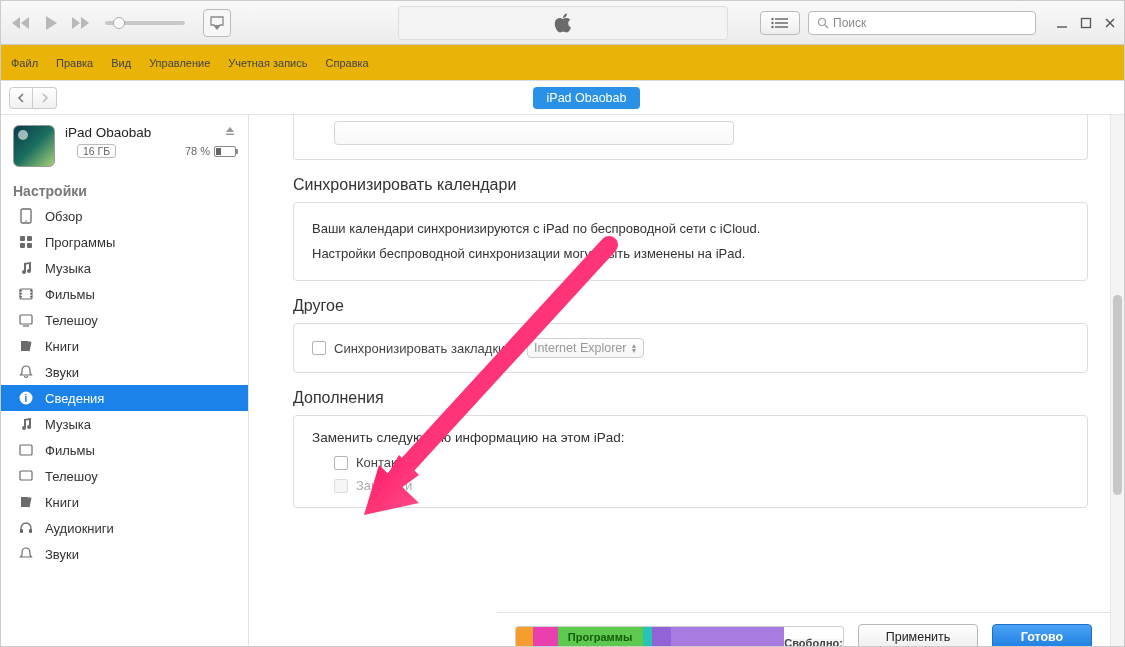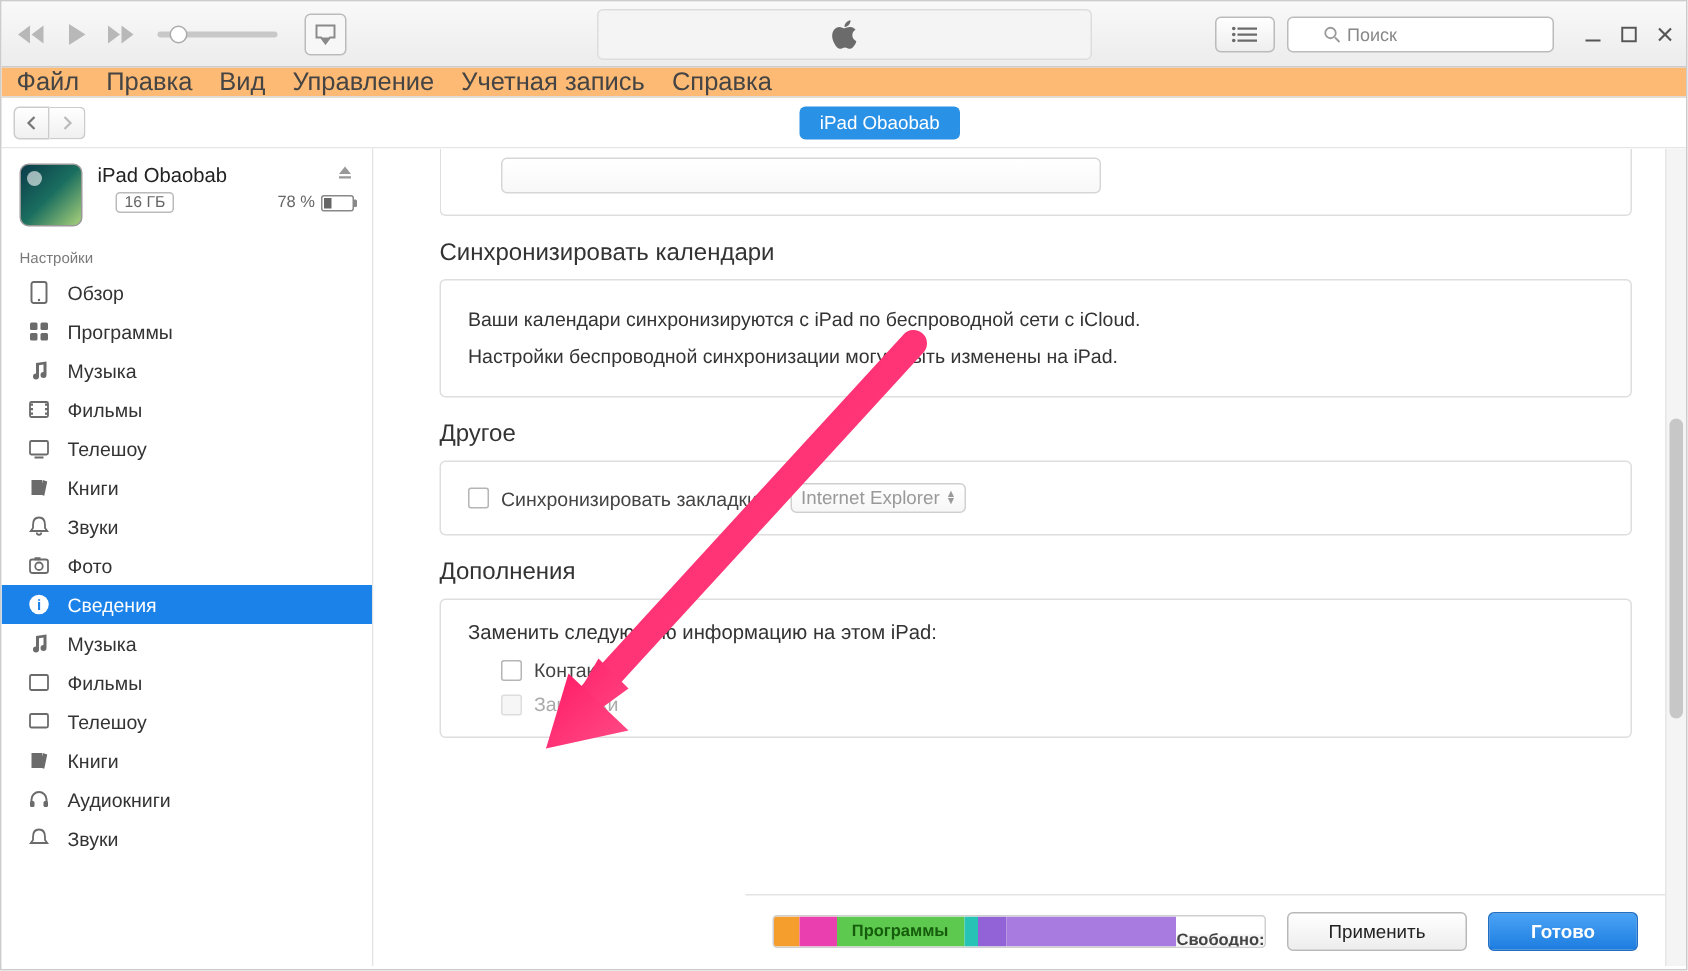--- a/index.html
+++ b/index.html
@@ -14,26 +14,26 @@
 .play-ctrls .btn { width:28px; height:28px; display:flex; align-items:center; justify-content:center; color:#8a8a8a; }
 .play-ctrls .btn.play svg{ width:18px; }
 .vol { display:flex; align-items:center; margin-left:10px; }
 .vol .track { width:80px; height:4px; background:#c8c8c8; border-radius:2px; position:relative; }
 .vol .knob { position:absolute; top:-4px; left:8px; width:12px; height:12px; background:#fff; border:1px solid #aaa; border-radius:50%; }
 .airplay { margin-left:18px; width:28px;height:28px; border:1px solid #bbb; border-radius:4px; display:flex;align-items:center;justify-content:center; background:#f7f7f7; }
 .center-display { position:absolute; left:50%; transform:translateX(-50%); width:330px; height:34px; background:#f4f4f4; border:1px solid #ddd; border-radius:4px; display:flex; align-items:center; justify-content:center; }
 .apple-logo { color:#555; }
 .right-tools { margin-left:auto; display:flex; align-items:center; gap:8px; }
 .list-btn { width:40px; height:24px; border:1px solid #bbb; border-radius:4px; background:linear-gradient(#fff,#eee); display:flex;align-items:center;justify-content:center; }
-.search { display:flex; align-items:center; border:1px solid #bbb; border-radius:4px; height:24px; width:178px; background:#fff; padding:0 23px; color:#888; font-size:12px; gap:4px;}
+.search { display:flex; align-items:center; border:1px solid #bbb; border-radius:4px; height:24px; width:228px; background:#fff; padding:0 8px; color:#888; font-size:12px; gap:4px;}
 .win-btns { display:flex; gap:8px; margin-left:10px; color:#555; }
 .win-btns div{width:16px;height:16px;display:flex;align-items:center;justify-content:center;}
 
 
-.menubar { height:20px; border-bottom:1px solid #dcdcdc; background:#fdba74; display:flex; align-items:center; padding:0 10px; gap:18px; font-size:17px; color:#444;}
+.menubar { height:36px; border-bottom:1px solid #dcdcdc; background:#eab308; display:flex; align-items:center; padding:0 10px; gap:18px; font-size:11px; color:#444;}
 .menubar span{cursor:default;}
 
 
 .subbar { height:34px; border-bottom:1px solid #e5e5e5; display:flex; align-items:center; padding:0 8px;}
 .navbtns{display:flex;}
 .navbtns div{width:24px;height:22px;border:1px solid #ccc;background:linear-gradient(#fff,#f0f0f0);display:flex;align-items:center;justify-content:center;color:#666;}
 .navbtns div:first-child{border-radius:4px 0 0 4px;}
 .navbtns div:last-child{border-radius:0 4px 4px 0;border-left:none;}
 .device-pill{ margin:0 auto; background:#2a92e6; color:#fff; font-size:12.5px; padding:4px 14px; border-radius:4px;}
 
@@ -49,21 +49,21 @@
 .dev-name-row{display:flex;align-items:center;justify-content:space-between;}
 .dev-name{font-size:13.5px;color:#222;}
 .eject{color:#888;}
 .dev-sub{display:flex;align-items:center;justify-content:space-between;margin-top:4px;padding-left:12px;}
 .cap-badge{border:1px solid #bbb;border-radius:3px;font-size:10.5px;color:#666;padding:0 5px;}
 .batt{display:flex;align-items:center;gap:4px;font-size:11px;color:#666;}
 .batt-icon{width:22px;height:11px;border:1px solid #888;border-radius:2px;position:relative;}
 .batt-icon::after{content:"";position:absolute;right:-3px;top:2px;width:2px;height:5px;background:#888;border-radius:0 1px 1px 0;}
 .batt-fill{position:absolute;left:1px;top:1px;bottom:1px;width:24%;background:#666;}
 
-.side-section-label{font-size:10px;color:#7a7a7a;font-weight:400;padding:8px 12px 4px;}
+.side-section-label{font-size:14px;color:#7a7a7a;font-weight:700;padding:8px 12px 4px;}
 .side-item{display:flex;align-items:center;gap:10px;padding:4px 12px 4px 16px;color:#333;}
 .side-item.selected{background:#1a82e8;color:#fff;}
 .side-item.selected .side-icon svg,.side-item.selected .side-icon{color:#fff;fill:#fff;}
 .side-icon{width:18px;height:18px;display:flex;align-items:center;justify-content:center;color:#6b6b6b;}
 .side-item span.label{flex:1;}
 
 
 .content{ flex:1; background:#fff; position:relative; overflow:hidden;}
 .content-inner{position:absolute;left:0;right:14px;top:0;bottom:0;padding:0 22px 0 44px; overflow:hidden;}
 .scrollbar{position:absolute;right:0;top:0;bottom:0;width:14px;background:#f4f4f4;border-left:1px solid #e6e6e6;}
@@ -299,30 +299,20 @@
       </div>
     <div class="side-item">
         <span class="side-icon">
           <svg width="16" height="16" viewBox="0 0 16 16">
             <path d="M8 2 C10.5 2 12 4 12 7 L12 9 L13.5 11 H2.5 L4 9 V7 C4 4 5.5 2 8 2 Z" fill="none" stroke="#6b6b6b" stroke-width="1.2"></path>
             <path d="M6.5 12 A1.5 1.5 0 0 0 9.5 12" fill="none" stroke="#6b6b6b" stroke-width="1.2"></path>
           </svg>
         </span>
         <span class="label">Звуки</span>
       </div>
-    <div class="side-item">
-        <span class="side-icon">
-          <svg width="16" height="16" viewBox="0 0 16 16">
-            <rect x="2" y="4" width="12" height="9" rx="1.5" fill="none" stroke="#6b6b6b" stroke-width="1.2"></rect>
-            <circle cx="8" cy="8.5" r="2.5" fill="none" stroke="#6b6b6b" stroke-width="1.2"></circle>
-            <rect x="5" y="2.5" width="4" height="2" fill="#6b6b6b"></rect>
-          </svg>
-        </span>
-        <span class="label">Фото</span>
-      </div>
     <div class="side-item selected">
         <span class="side-icon">
           <svg width="16" height="16" viewBox="0 0 16 16">
             <circle cx="8" cy="8" r="6.5" fill="#fff"></circle>
             <text x="8" y="11.5" text-anchor="middle" font-size="10" font-weight="bold" fill="#1a82e8">i</text>
           </svg>
         </span>
         <span class="label">Сведения</span>
       </div>
 

